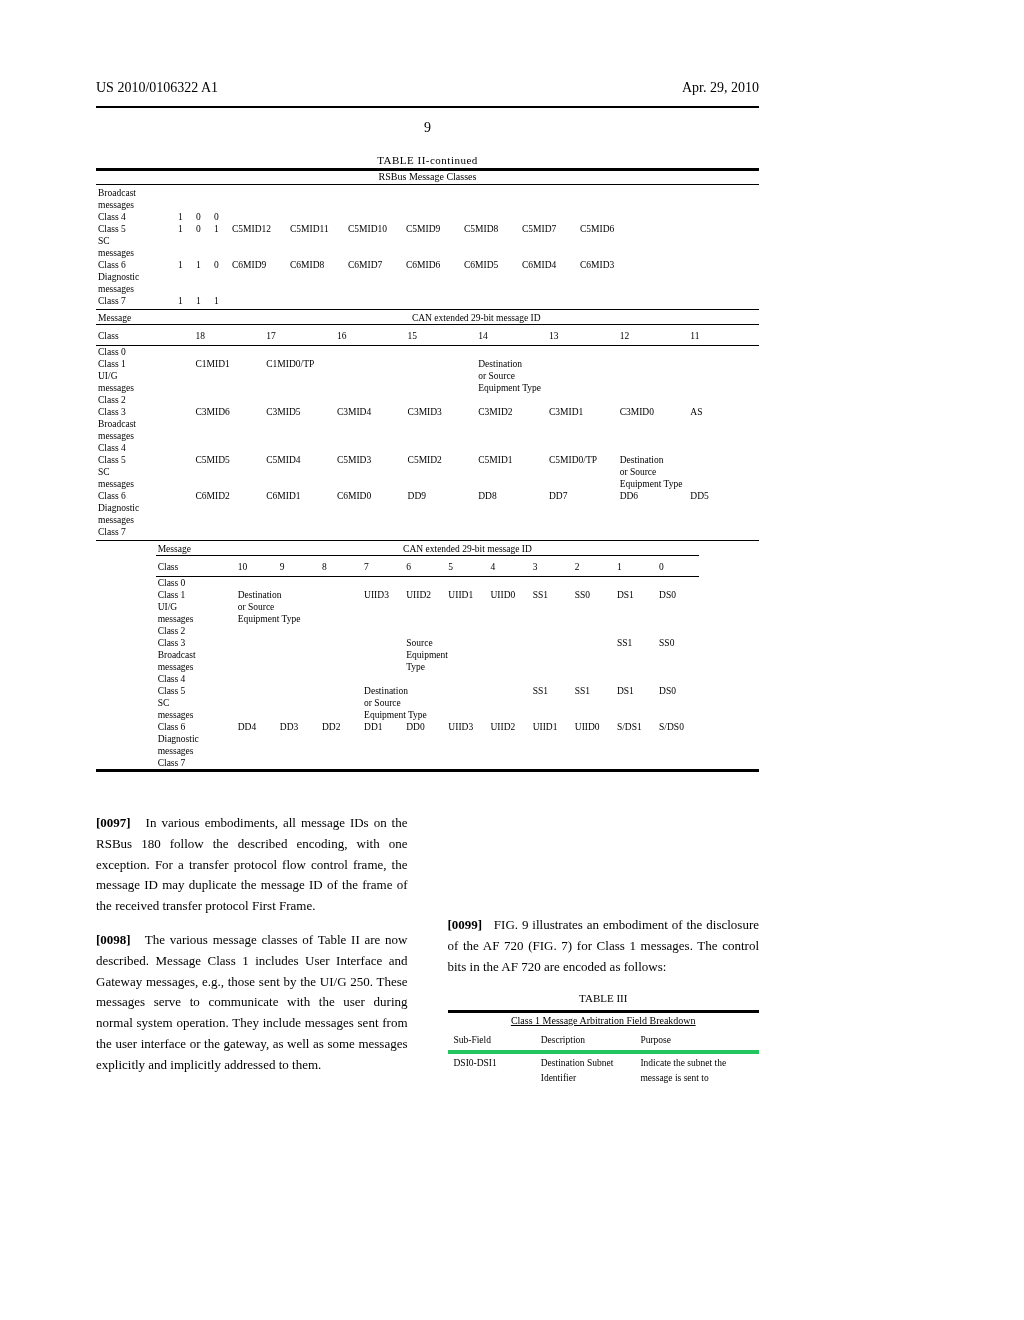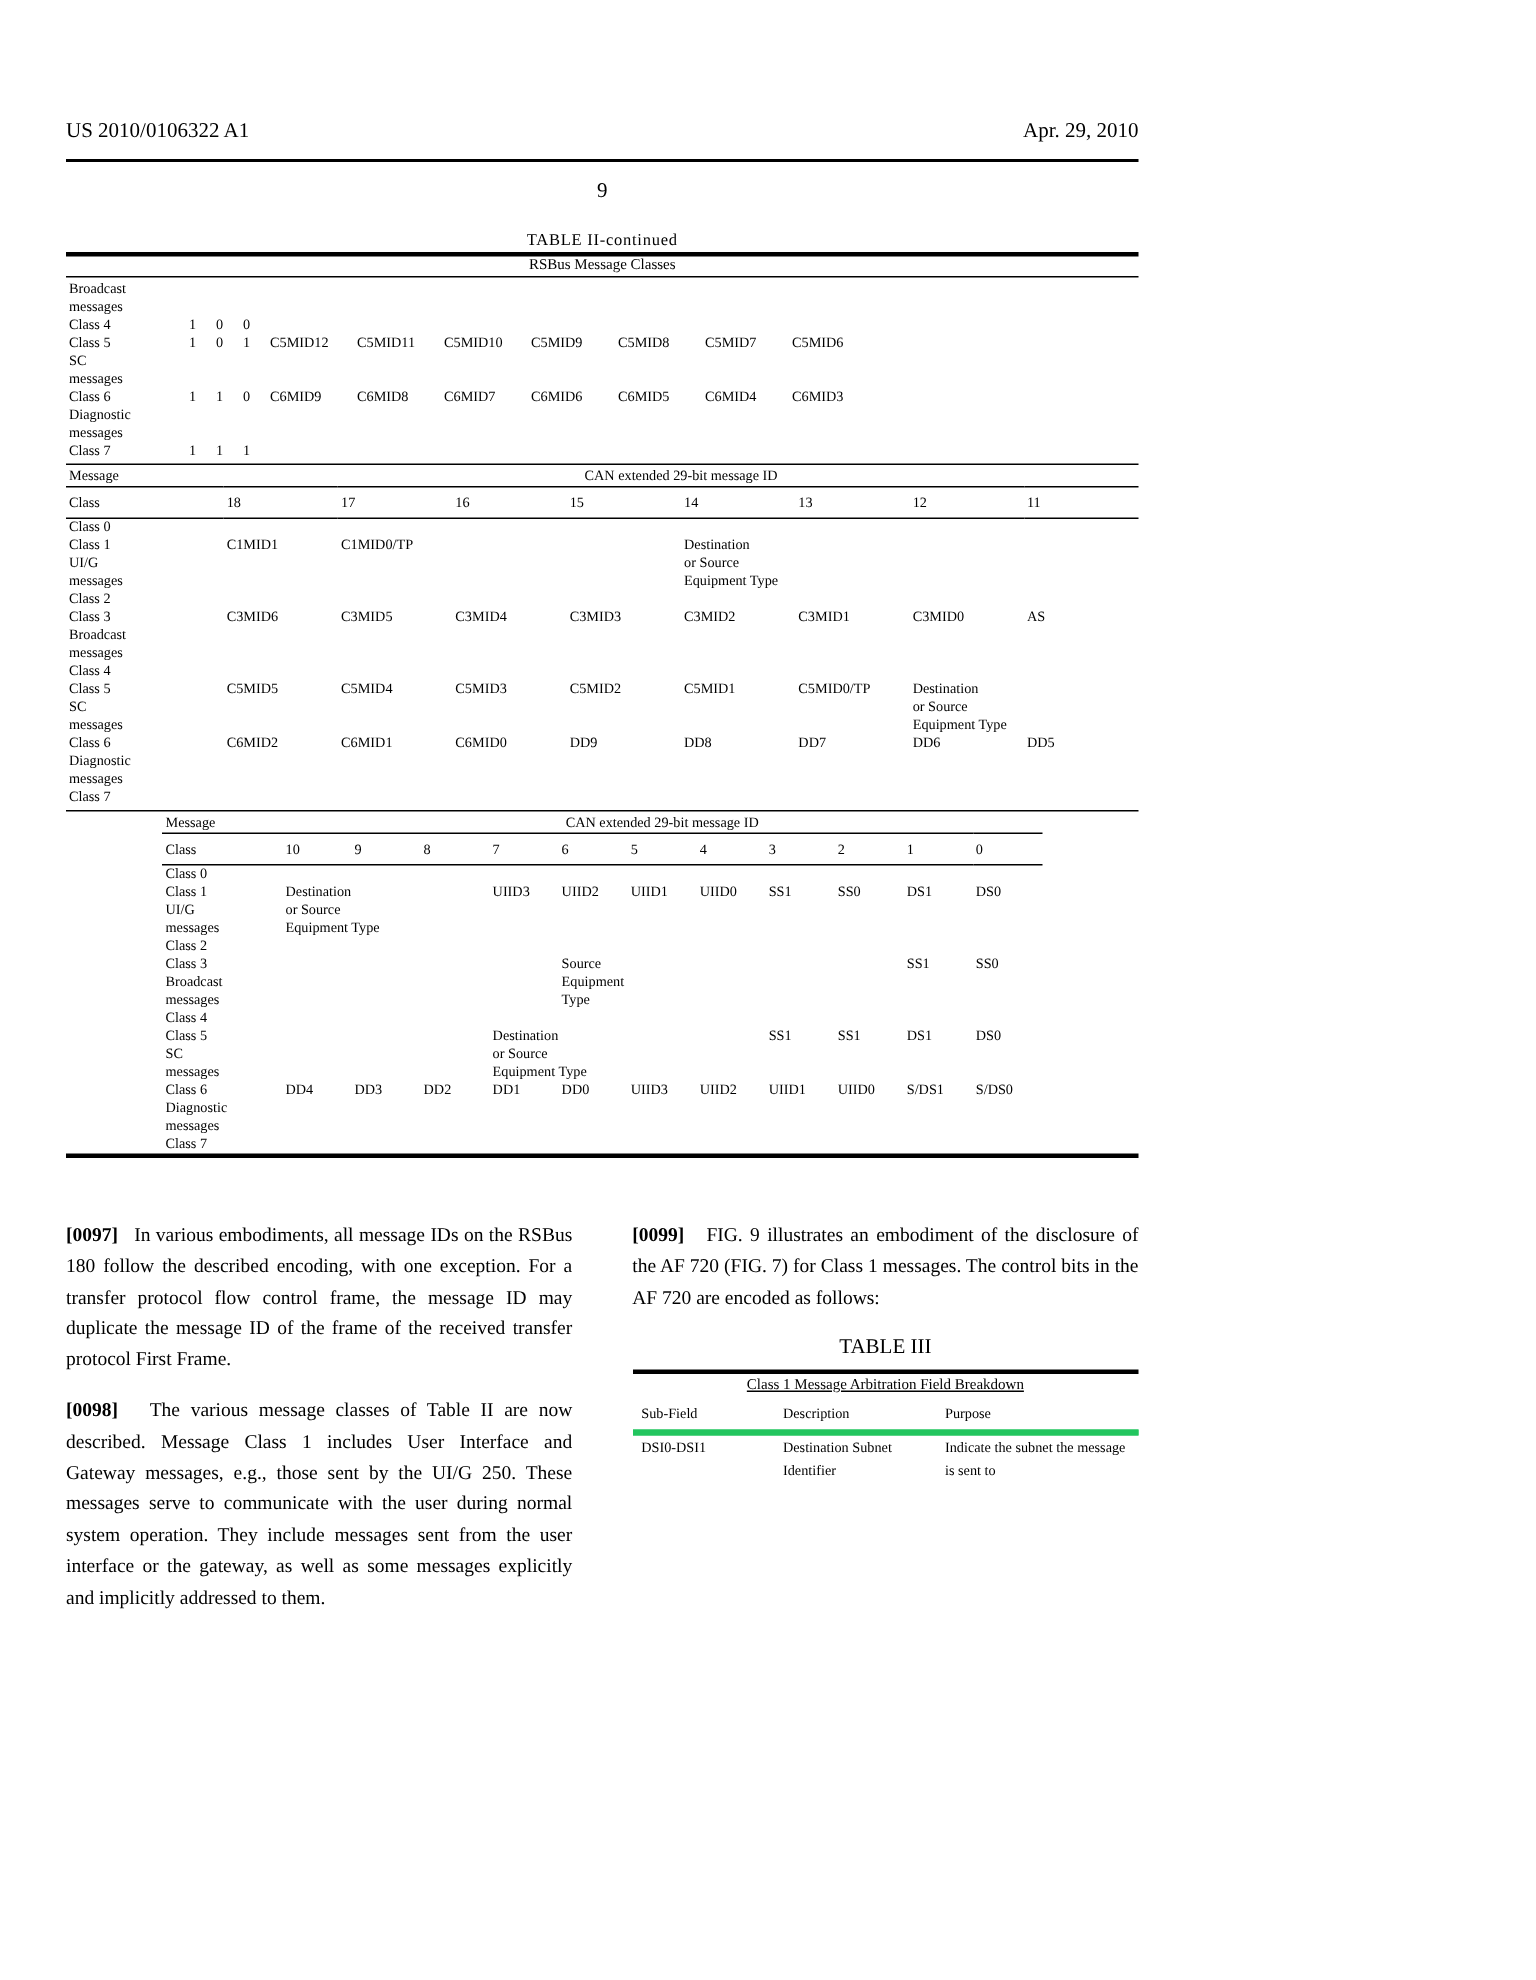--- a/index.html
+++ b/index.html
@@ -8,21 +8,21 @@
     font-size: 11px;
     color: #000;
     background: #fff;
     margin: 0;
     padding: 0;
     width: 1024px;
   }
   .page {
     width: 859px;
     height: 1320px;
-    padding: 80px 100px 60px 44px;
+    padding: 80px 100px 60px 96px;
     box-sizing: border-box;
     position: relative;
   }
   .header {
     display: flex;
     justify-content: space-between;
     font-size: 14px;
     margin-bottom: 10px;
   }
   .pub-number { font-weight: normal; }
@@ -33,25 +33,25 @@
   .tbl-title { text-align: center; font-size: 11px; margin: 18px 0 2px 0; letter-spacing: 0.5px; }
   .sub-title { text-align: center; font-size: 10px; margin-bottom: 2px; }
   .thin-rule { border: none; border-top: 1px solid #000; margin: 2px 0; }
   .thick-rule { border: none; border-top: 3px solid #000; margin: 0; }
   table { border-collapse: collapse; width: 100%; table-layout: fixed; }
   td, th { font-size: 9.5px; font-weight: normal; text-align: left; padding: 1px 2px; vertical-align: top; white-space: nowrap; }
   .center { text-align: center; }
   .cls-col { width: 80px; }
   .bits-col { width: 18px; }
   .d-col { width: 58px; }
-  .two-col { display: flex; gap: 40px; margin-top: 28px; }
+  .two-col { display: flex; gap: 40px; margin-top: 28px; align-items: flex-end; }
   .col { flex: 1; font-size: 13px; line-height: 1.6; }
   .para { text-align: justify; }
   .para .num { font-weight: bold; }
-  .t3-title { text-align: center; font-size: 14px; margin: 8px 0 2px 0; }
+  .t3-title { text-align: center; font-size: 11px; margin: 8px 0 2px 0; }
   .t3-sub { text-align: center; font-size: 10px; text-decoration: underline; margin-bottom: 2px; }
   .t3 { width: 100%; border-collapse: collapse; font-size: 10px; }
   .t3 td, .t3 th { padding: 2px 6px; vertical-align: top; white-space: normal; }
   .t3 th { font-weight: normal; }
   .section-indent { width: 82%; margin-left: 9%; }
   .can-header td { border-top: 1px solid #000; }
   .bit-row td { padding-top: 4px; padding-bottom: 4px; }
 </style>
 </head>
 <body>

